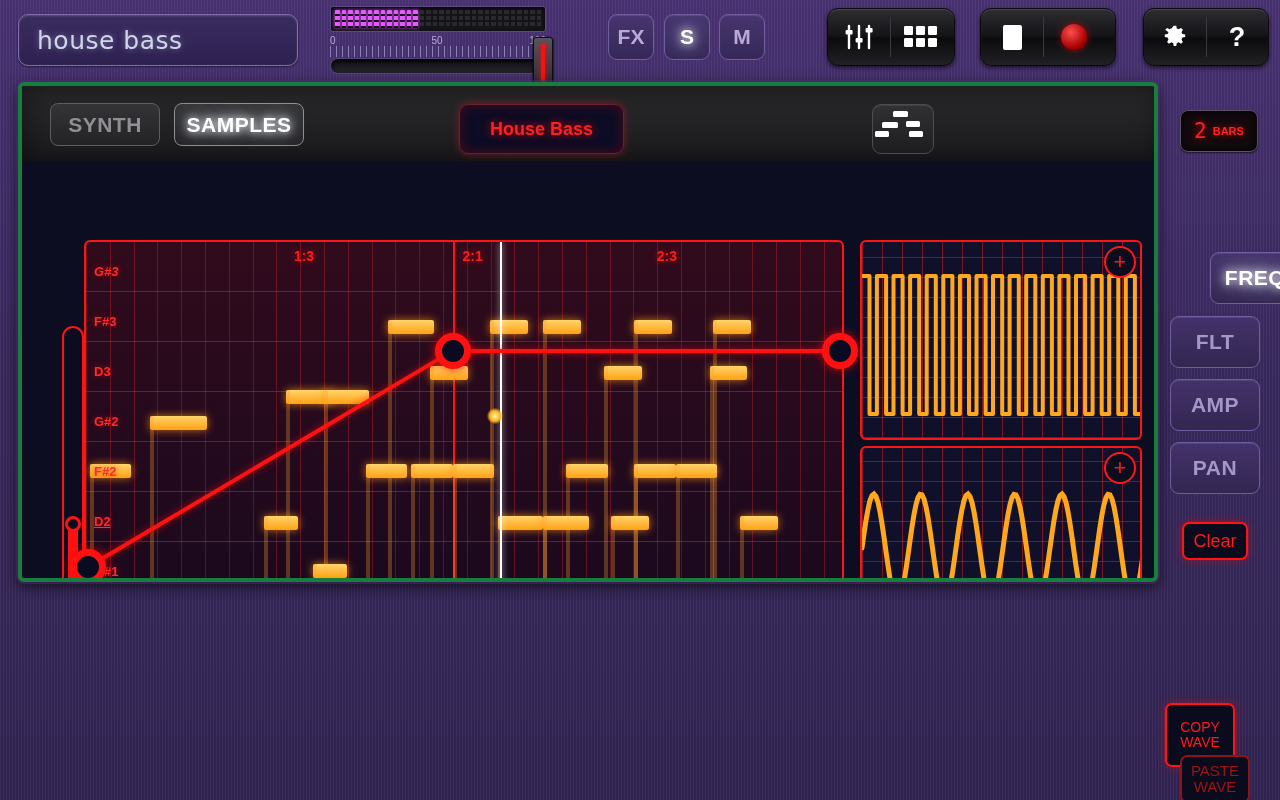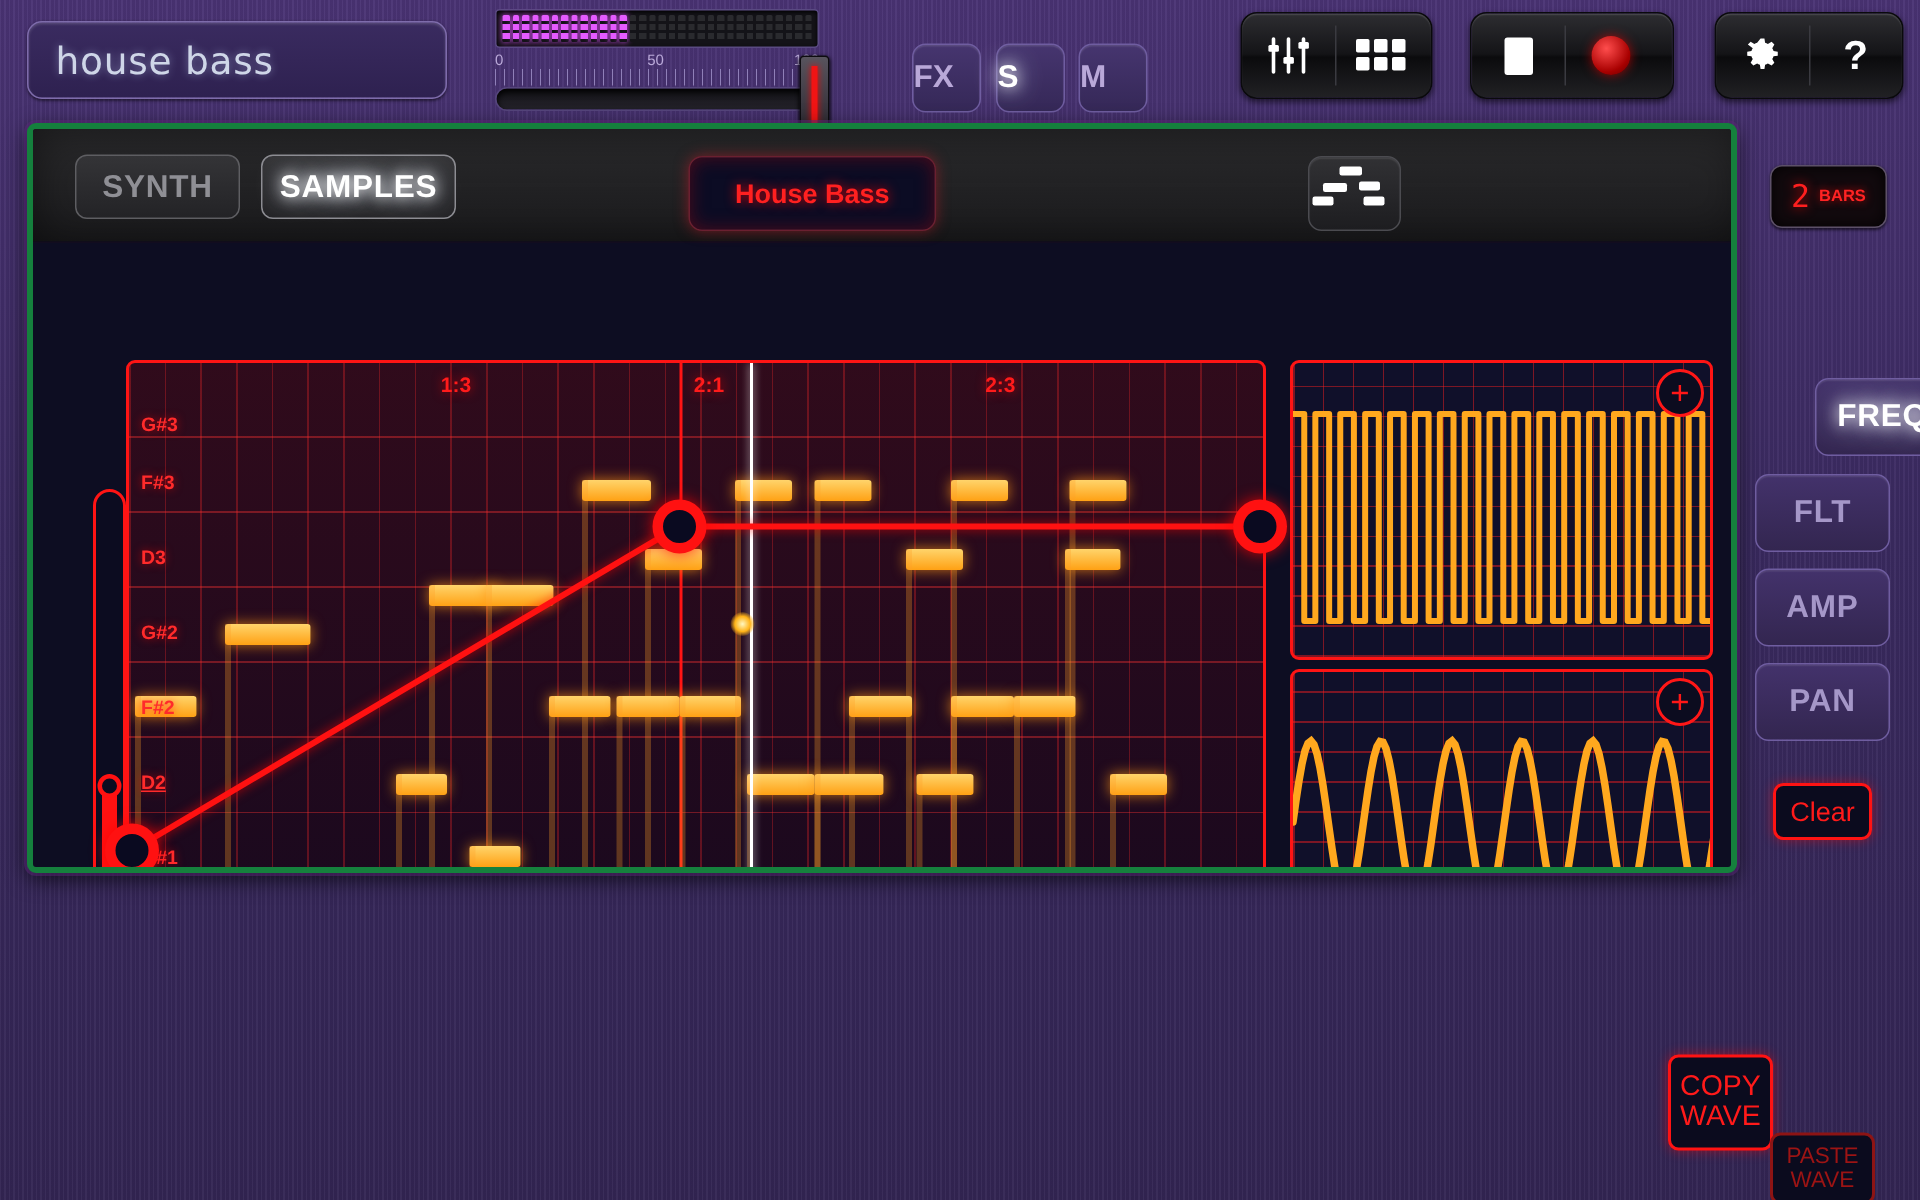--- a/index.html
+++ b/index.html
@@ -57,23 +57,22 @@
     border:1px solid #0d0c10; box-shadow:0 1px 3px #000;
     display:flex; align-items:center; justify-content:center;
   }
   .slider-knob i{ display:block; width:4px; height:40px; background:#f11414; box-shadow:0 0 5px #f00; }
 
   
   .sq{
     position:absolute; top:14px; width:46px; height:46px; border-radius:9px;
     border:1px solid #6f5da0; background:linear-gradient(180deg,#46356f,#352857);
     color:#b9a8d8; font-size:21px; font-weight:bold;
-    display:flex; align-items:center; justify-content:flex-start;
+    display:flex; align-items:center; justify-content:center;
     box-shadow:inset 0 1px 1px rgba(255,255,255,.12);
-    margin-top:15px;
   }
   .sq.lit{ color:#ffffff; text-shadow:0 0 10px #fff,0 0 18px #cfe0ff; }
 
   .blk-group{
     position:absolute; top:8px; height:58px; border-radius:11px;
     background:linear-gradient(180deg,#2d2d31 0%,#141417 48%,#0b0b0d 52%,#212124 100%);
     border:1px solid #0a0a0c; box-shadow:0 2px 4px rgba(0,0,0,.6), inset 0 1px 1px rgba(255,255,255,.15);
     display:flex; overflow:hidden;
   }
   .blk-group .bt{ width:62px; display:flex; align-items:center; justify-content:center; position:relative;}
@@ -398,21 +397,21 @@
           <div style="position: absolute; left: 54.5%; top: 68.5%; width: 6%; height: 14px; background: linear-gradient(rgb(255, 212, 107), rgb(255, 161, 20)); border-radius: 2px; box-shadow: rgba(255, 150, 20, 0.75) 0px 0px 9px;"></div>
           <div style="position: absolute; left: 54.5%; top: 68.5%; width: 4px; height: 31.5%; background: rgba(255, 160, 40, 0.3);"></div>
           <div style="position: absolute; left: 60.5%; top: 68.5%; width: 6%; height: 14px; background: linear-gradient(rgb(255, 212, 107), rgb(255, 161, 20)); border-radius: 2px; box-shadow: rgba(255, 150, 20, 0.75) 0px 0px 9px;"></div>
           <div style="position: absolute; left: 60.5%; top: 68.5%; width: 4px; height: 31.5%; background: rgba(255, 160, 40, 0.3);"></div>
           <div style="position: absolute; left: 69.5%; top: 68.5%; width: 5%; height: 14px; background: linear-gradient(rgb(255, 212, 107), rgb(255, 161, 20)); border-radius: 2px; box-shadow: rgba(255, 150, 20, 0.75) 0px 0px 9px;"></div>
           <div style="position: absolute; left: 69.5%; top: 68.5%; width: 4px; height: 31.5%; background: rgba(255, 160, 40, 0.3);"></div>
           <div style="position: absolute; left: 86.5%; top: 68.5%; width: 5%; height: 14px; background: linear-gradient(rgb(255, 212, 107), rgb(255, 161, 20)); border-radius: 2px; box-shadow: rgba(255, 150, 20, 0.75) 0px 0px 9px;"></div>
           <div style="position: absolute; left: 86.5%; top: 68.5%; width: 4px; height: 31.5%; background: rgba(255, 160, 40, 0.3);"></div>
         </div>
       <div id="labels">
-          <div class="notelabel" style="top: 33px;">G#3</div>
+          <div class="notelabel" style="top: 22px; font-style: italic;">G#3</div>
           <div class="notelabel" style="top: 72px;">F#3</div>
           <div class="notelabel" style="top: 122px;">D3</div>
           <div class="notelabel" style="top: 172px;">G#2</div>
           <div class="notelabel" style="top: 222px;">F#2</div>
           <div class="notelabel" style="top: 272px; text-decoration: underline;">D2</div>
           <div class="notelabel" style="top: 322px;">G#1</div>
           <div class="notelabel" style="top: 372px;">F#1</div>
         </div>
       <div class="barlabel" style="left:27.5%;top:6px">1:3</div>
       <div class="barlabel" style="left:49.8%;top:6px">2:1</div>
@@ -464,20 +463,20 @@
   <span>AMP</span>
   </div>
 <div class="rail" style="left:1170px; top:442px">
   <span>PAN</span>
   </div>
 
 <div class="redbtn" style="left:1182px; top:522px; width:66px; height:38px; font-size:18px">
   <span>Clear</span>
 </div>
 
-<div class="redbtn" style="left:1112px; top:703px; width:70px; height:64px; font-size:19px">
+<div class="redbtn" style="left:1165px; top:703px; width:70px; height:64px; font-size:14px">
   <span>COPY</span>
   <span>WAVE</span>
 </div>
 <div class="redbtn dim" style="left:1180px; top:755px; width:70px; height:48px; font-size:15px">
   <span>PASTE</span>
   <span>WAVE</span>
 </div>
 
 </body></html>

